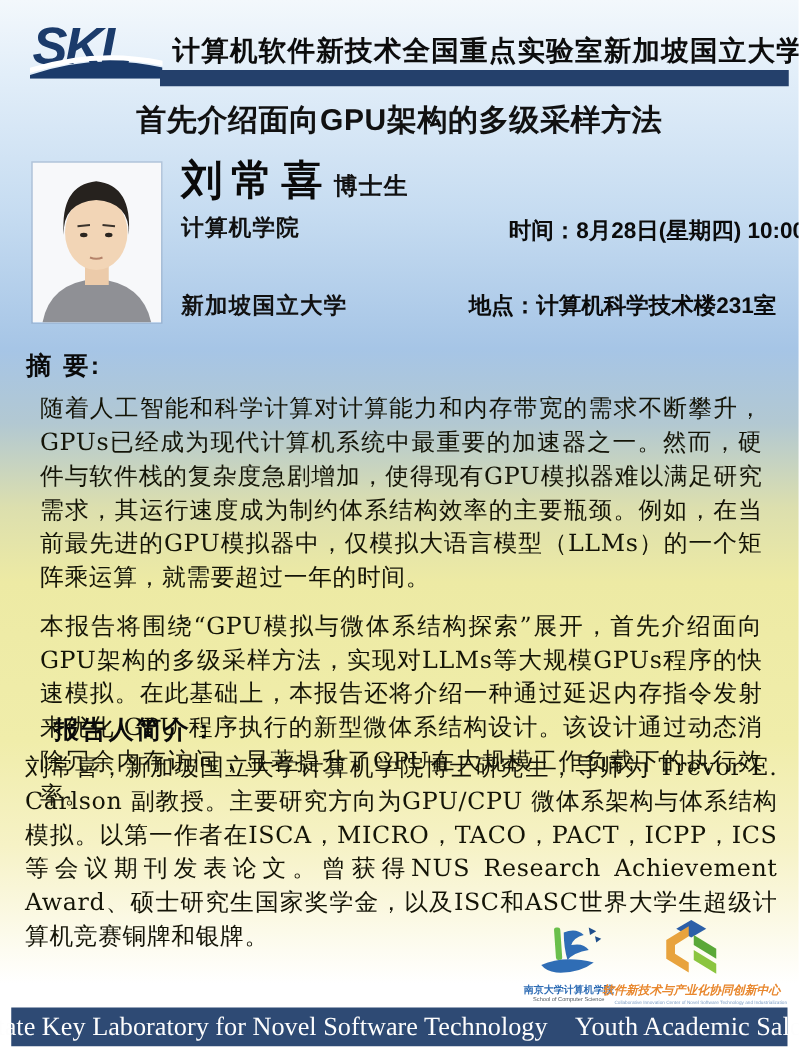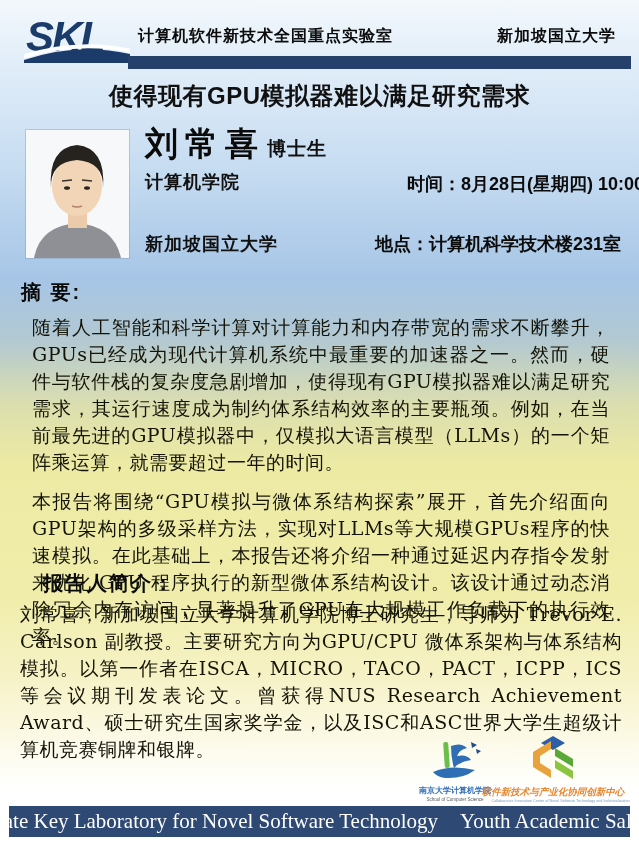--- a/index.html
+++ b/index.html
@@ -19,21 +19,21 @@
       #f0edaa 70%,
       #f6f2c6 80%,
       #fcfae9 88%,
       #ffffff 93%,
       #ffffff 100%);
   }
   .abs{position:absolute;}
   
   .skl-logo{left:24px;top:13px;width:106px;height:50px;}
   .head-row{left:138px;top:26px;width:478px;display:flex;justify-content:space-between;
-    font-weight:bold;font-size:16px;color:#0c0c0c;letter-spacing:1px;white-space:nowrap;align-items:center;}
+    font-weight:bold;font-size:22px;color:#0c0c0c;letter-spacing:1px;white-space:nowrap;align-items:center;}
   .head-bar{left:128px;top:56px;width:503px;height:13px;background:#24406b;}
   
   .page-title{left:0;top:80px;width:100%;text-align:center;font-size:24px;font-weight:bold;
     color:#111;letter-spacing:0.5px;}
   
   .photo{left:26px;top:130px;width:103px;height:128px;box-shadow:0 0 0 1px rgba(120,140,170,.35);}
   .spk-name-row{left:145px;top:122px;display:flex;align-items:baseline;white-space:nowrap;}
   .spk-name{font-family:"DejaVu Serif",serif;font-size:33px;font-weight:bold;letter-spacing:7px;color:#0a0a0a;}
   .spk-degree{font-size:19px;font-weight:bold;color:#111;margin-left:2px;letter-spacing:1px;}
   .spk-dept{left:145px;top:170px;font-size:18px;font-weight:600;color:#111;letter-spacing:1px;}
@@ -73,21 +73,21 @@
       <path d="M-2,44 Q53,26 108,38" stroke="#ffffff" stroke-width="4" fill="none"></path>
     </svg>
   </div>
 
   <div class="abs head-row">
     <span>计算机软件新技术全国重点实验室</span>
     <span>新加坡国立大学</span>
   </div>
   <div class="abs head-bar"></div>
 
-  <div class="abs page-title">使得现有GPU模拟器难以满足研究需求</div>
+  <div class="abs page-title">首先介绍面向GPU架构的多级采样方法</div>
 
   <div class="abs photo">
     <svg width="103" height="128" viewBox="0 0 103 128">
       <rect x="0" y="0" width="103" height="128" fill="#f7f8fa"></rect>
       <path d="M8,128 Q14,96 51,93 Q88,96 95,128 Z" fill="#8f9095"></path>
       <rect x="42" y="78" width="19" height="20" fill="#eccbaa"></rect>
       <ellipse cx="51" cy="56" rx="25" ry="30" fill="#f2d5b6"></ellipse>
       <path d="M25,58 Q22,18 51,15 Q80,18 77,58 Q78,32 51,30 Q24,32 25,58 Z" fill="#26221e"></path>
       <ellipse cx="41" cy="58" rx="3" ry="1.8" fill="#2a2520"></ellipse>
       <ellipse cx="61" cy="58" rx="3" ry="1.8" fill="#2a2520"></ellipse>

